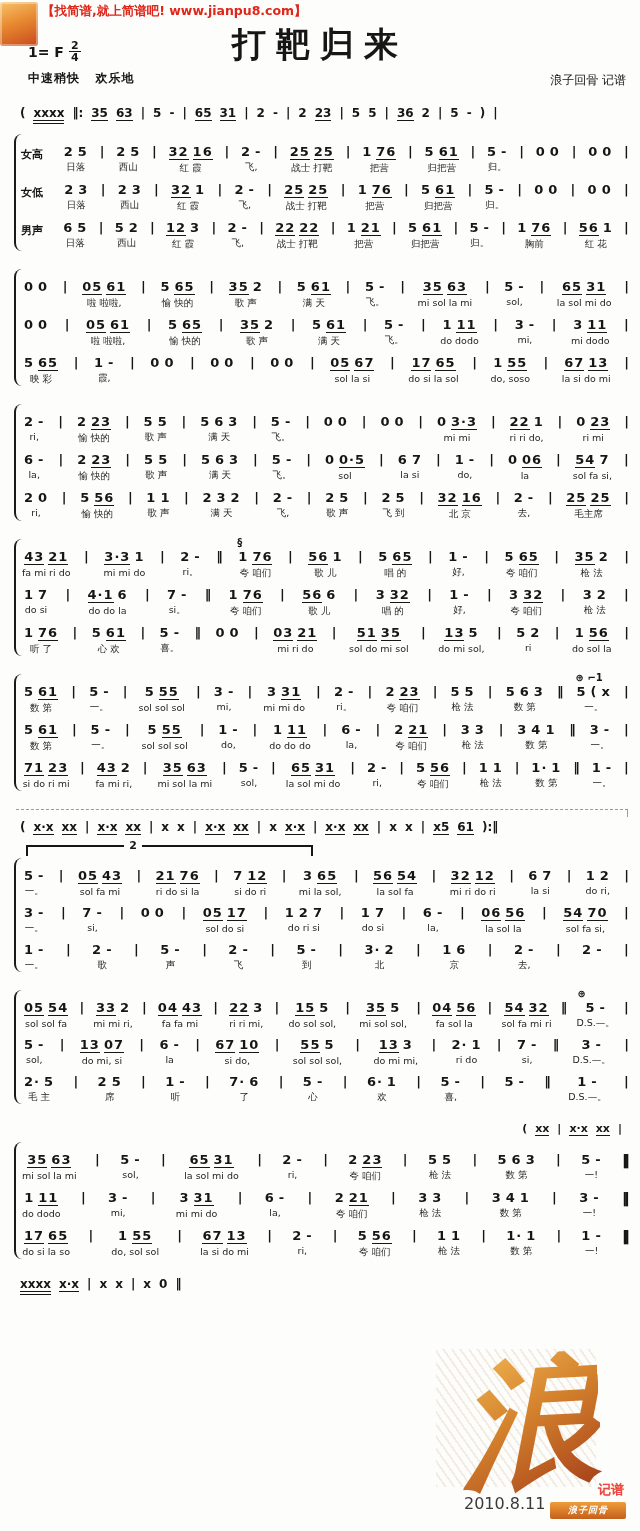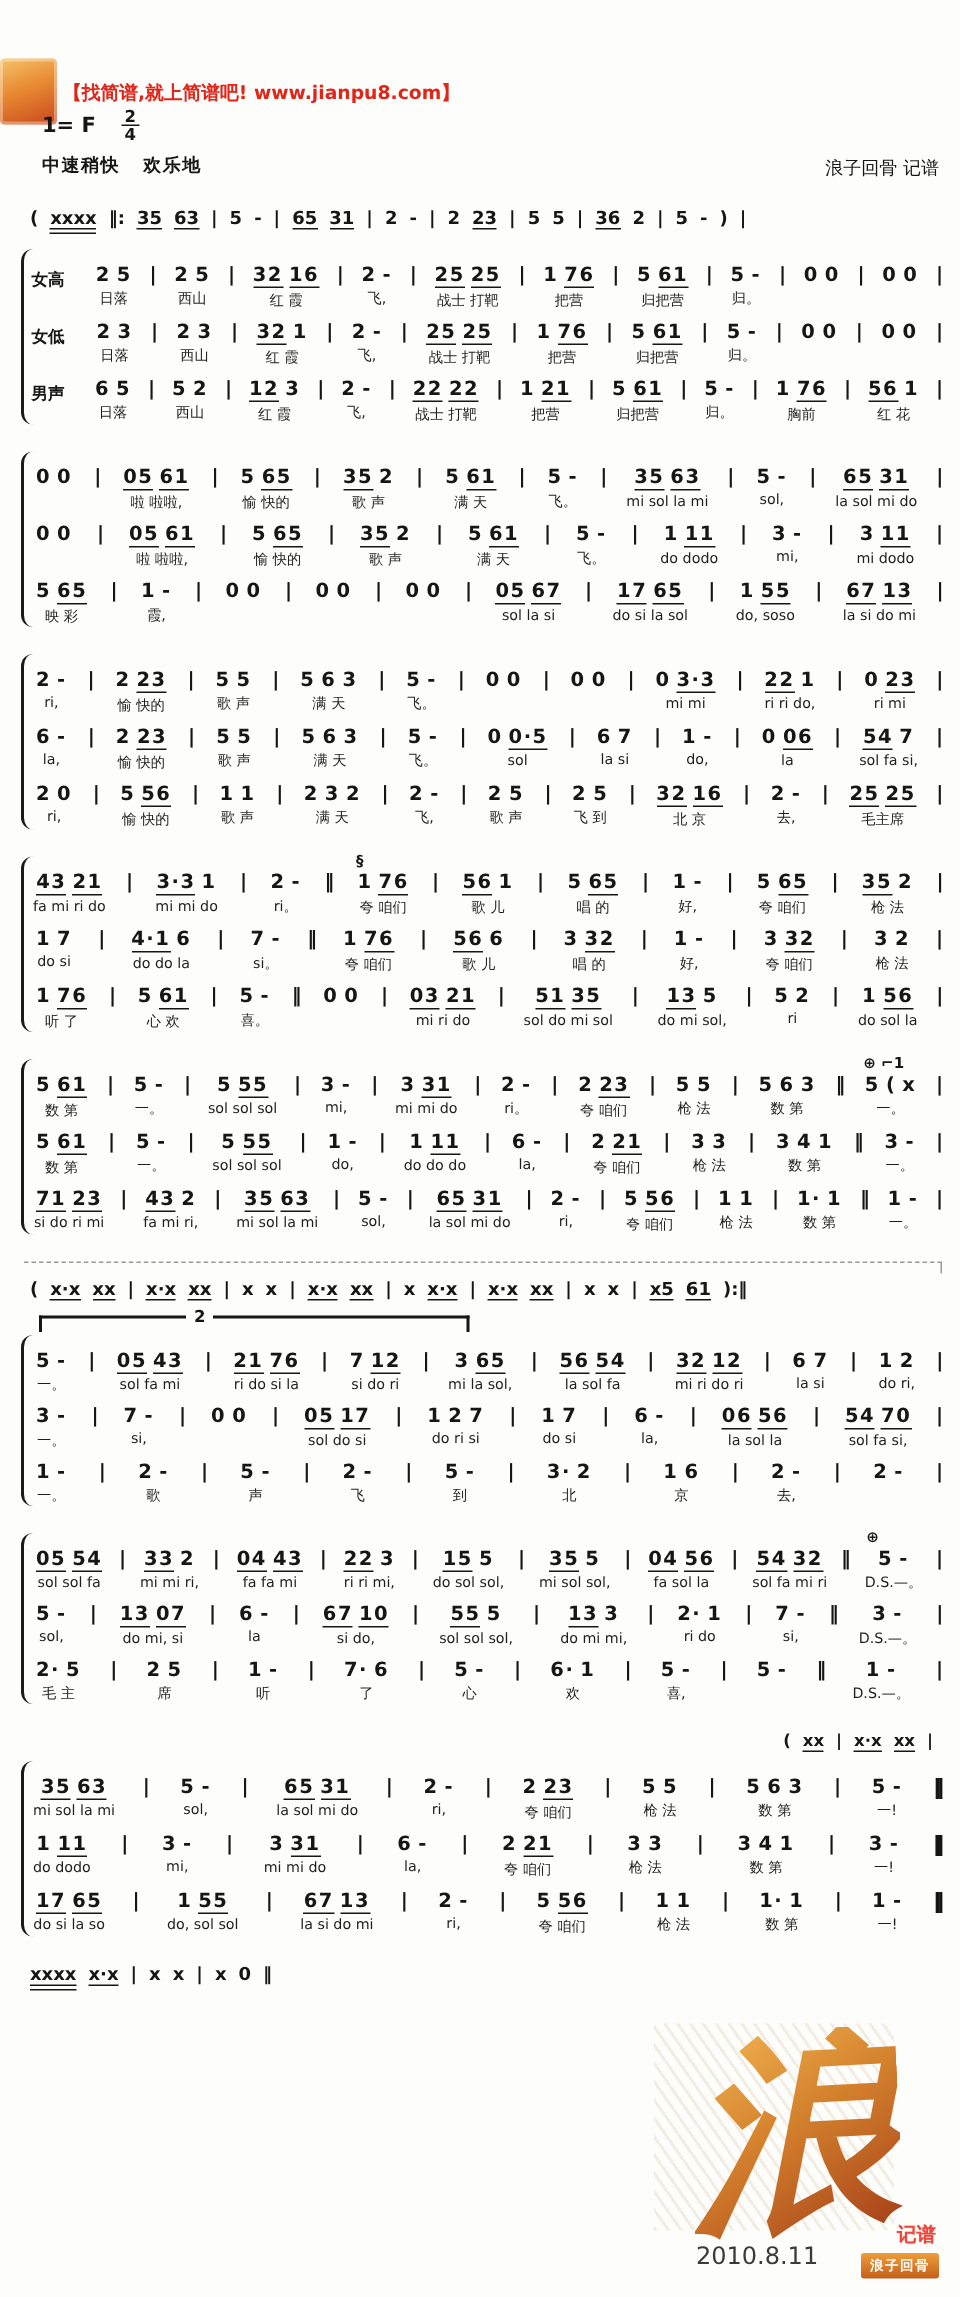--- a/index.html
+++ b/index.html
@@ -1,26 +1,26 @@
 <!DOCTYPE html>
 <html><head>
 <meta charset="utf-8">
 <style>
   html,body{margin:0;padding:0;background:#e9e9e9;}
   .page{width:640px;height:1531px;position:relative;overflow:hidden;background:#fdfdfc;
         font-family:"DejaVu Sans","Liberation Sans",sans-serif;color:#161616;}
   
-  .banner{display:flex;align-items:center;gap:4px;padding:2px 0 0 0;height:54px;margin-top:32px;}
+  .banner{display:flex;align-items:flex-start;gap:4px;padding:2px 0 0 0;height:54px;}
   .banner .logo{width:38px;height:44px;border-radius:3px;flex:0 0 auto;
      background:linear-gradient(160deg,#f6c36a 0%,#e88a32 45%,#c8491d 100%);
      box-shadow:inset 0 0 0 2px rgba(255,255,255,.35);}
   .banner .btxt{color:#e02519;font-weight:bold;font-size:12.5px;line-height:15px;padding-top:1px;}
   
   .hdr{position:relative;height:74px;margin-top:-34px;}
-  .keyrow{position:absolute;left:28px;top:18px;font-size:14px;font-weight:bold;display:flex;align-items:center;gap:17px;}
+  .keyrow{position:absolute;left:28px;top:18px;font-size:14px;font-weight:bold;display:flex;align-items:center;gap:5px;}
   .frac{display:inline-flex;flex-direction:column;align-items:center;font-size:11px;line-height:11px;font-weight:bold;}
   .frac .num{border-bottom:1.5px solid #161616;padding:0 2px;}
   .tempo{position:absolute;left:28px;top:48px;font-size:12px;font-weight:bold;letter-spacing:1px;}
   .title{position:absolute;left:0;right:0;top:0;text-align:center;font-size:34px;letter-spacing:10px;
          font-family:"DejaVu Serif","Liberation Serif",serif;font-weight:600;}
   .perf{position:absolute;left:0;right:0;top:42px;text-align:center;font-size:16px;letter-spacing:2px;
         font-family:"DejaVu Serif","Liberation Serif",serif;}
   .trans{position:absolute;right:14px;top:50px;font-size:12px;margin-left:14px;}
   
   #score{padding:4px 10px 0 14px;}
@@ -49,21 +49,21 @@
   .wm{position:absolute;right:14px;bottom:4px;width:190px;height:190px;pointer-events:none;}
   .wm .hatch{position:absolute;inset:12px 30px 40px 0;
      background:repeating-linear-gradient(55deg,rgba(200,160,110,.18) 0 2px,transparent 2px 7px);}
   .wm .big{position:absolute;right:26px;bottom:34px;font-size:140px;line-height:1;
      font-family:"DejaVu Serif","Liberation Serif",serif;font-style:italic;transform:rotate(-3deg);
      background:linear-gradient(150deg,#f0b24f 5%,#d4822d 45%,#a8431a 95%);
      -webkit-background-clip:text;background-clip:text;color:transparent;font-weight:bold;}
   .wm .date{position:absolute;left:28px;bottom:14px;font-size:16px;color:#3a3a3a;}
   .wm .jp{position:absolute;right:2px;bottom:28px;color:#ef4444;font-size:13px;font-weight:bold;text-shadow:0 0 1px #f7d9a8;}
   .wm .seal{position:absolute;right:0;bottom:8px;background:linear-gradient(180deg,#ef9d3a,#c45f1d);
-     color:#fff;font-size:9px;font-weight:bold;padding:2px 6px;border-radius:2px;letter-spacing:1px;}
+     color:#fff;font-size:9px;font-weight:bold;padding:2px 18px;border-radius:2px;letter-spacing:1px;font-style:italic;}
 </style>
 </head>
 <body>
 
 <div class="page">
 
   <div class="banner">
     <div class="logo"></div>
     <div class="btxt">【找简谱,就上简谱吧! www.jianpu8.com】</div>
   </div>
@@ -73,20 +73,21 @@
       <span>1= F</span>
       <span class="frac">
         <span class="num">2</span>
         <span>4</span>
       </span>
     </div>
     <div class="tempo">
       <span>中速稍快</span>&nbsp;&nbsp;
       <span>欢乐地</span>
     </div>
+    <div class="title">打靶归来</div>
     <div class="trans">浪子回骨 记谱</div>
   </div>
 
   <div id="score">
       <div class="solo small">
         <span class="tk">(</span>
         <span class="tk u2">xxxx</span>
         <span class="tk">‖:</span>
         <span class="tk u1">35</span>
         <span class="tk u1">63</span>

